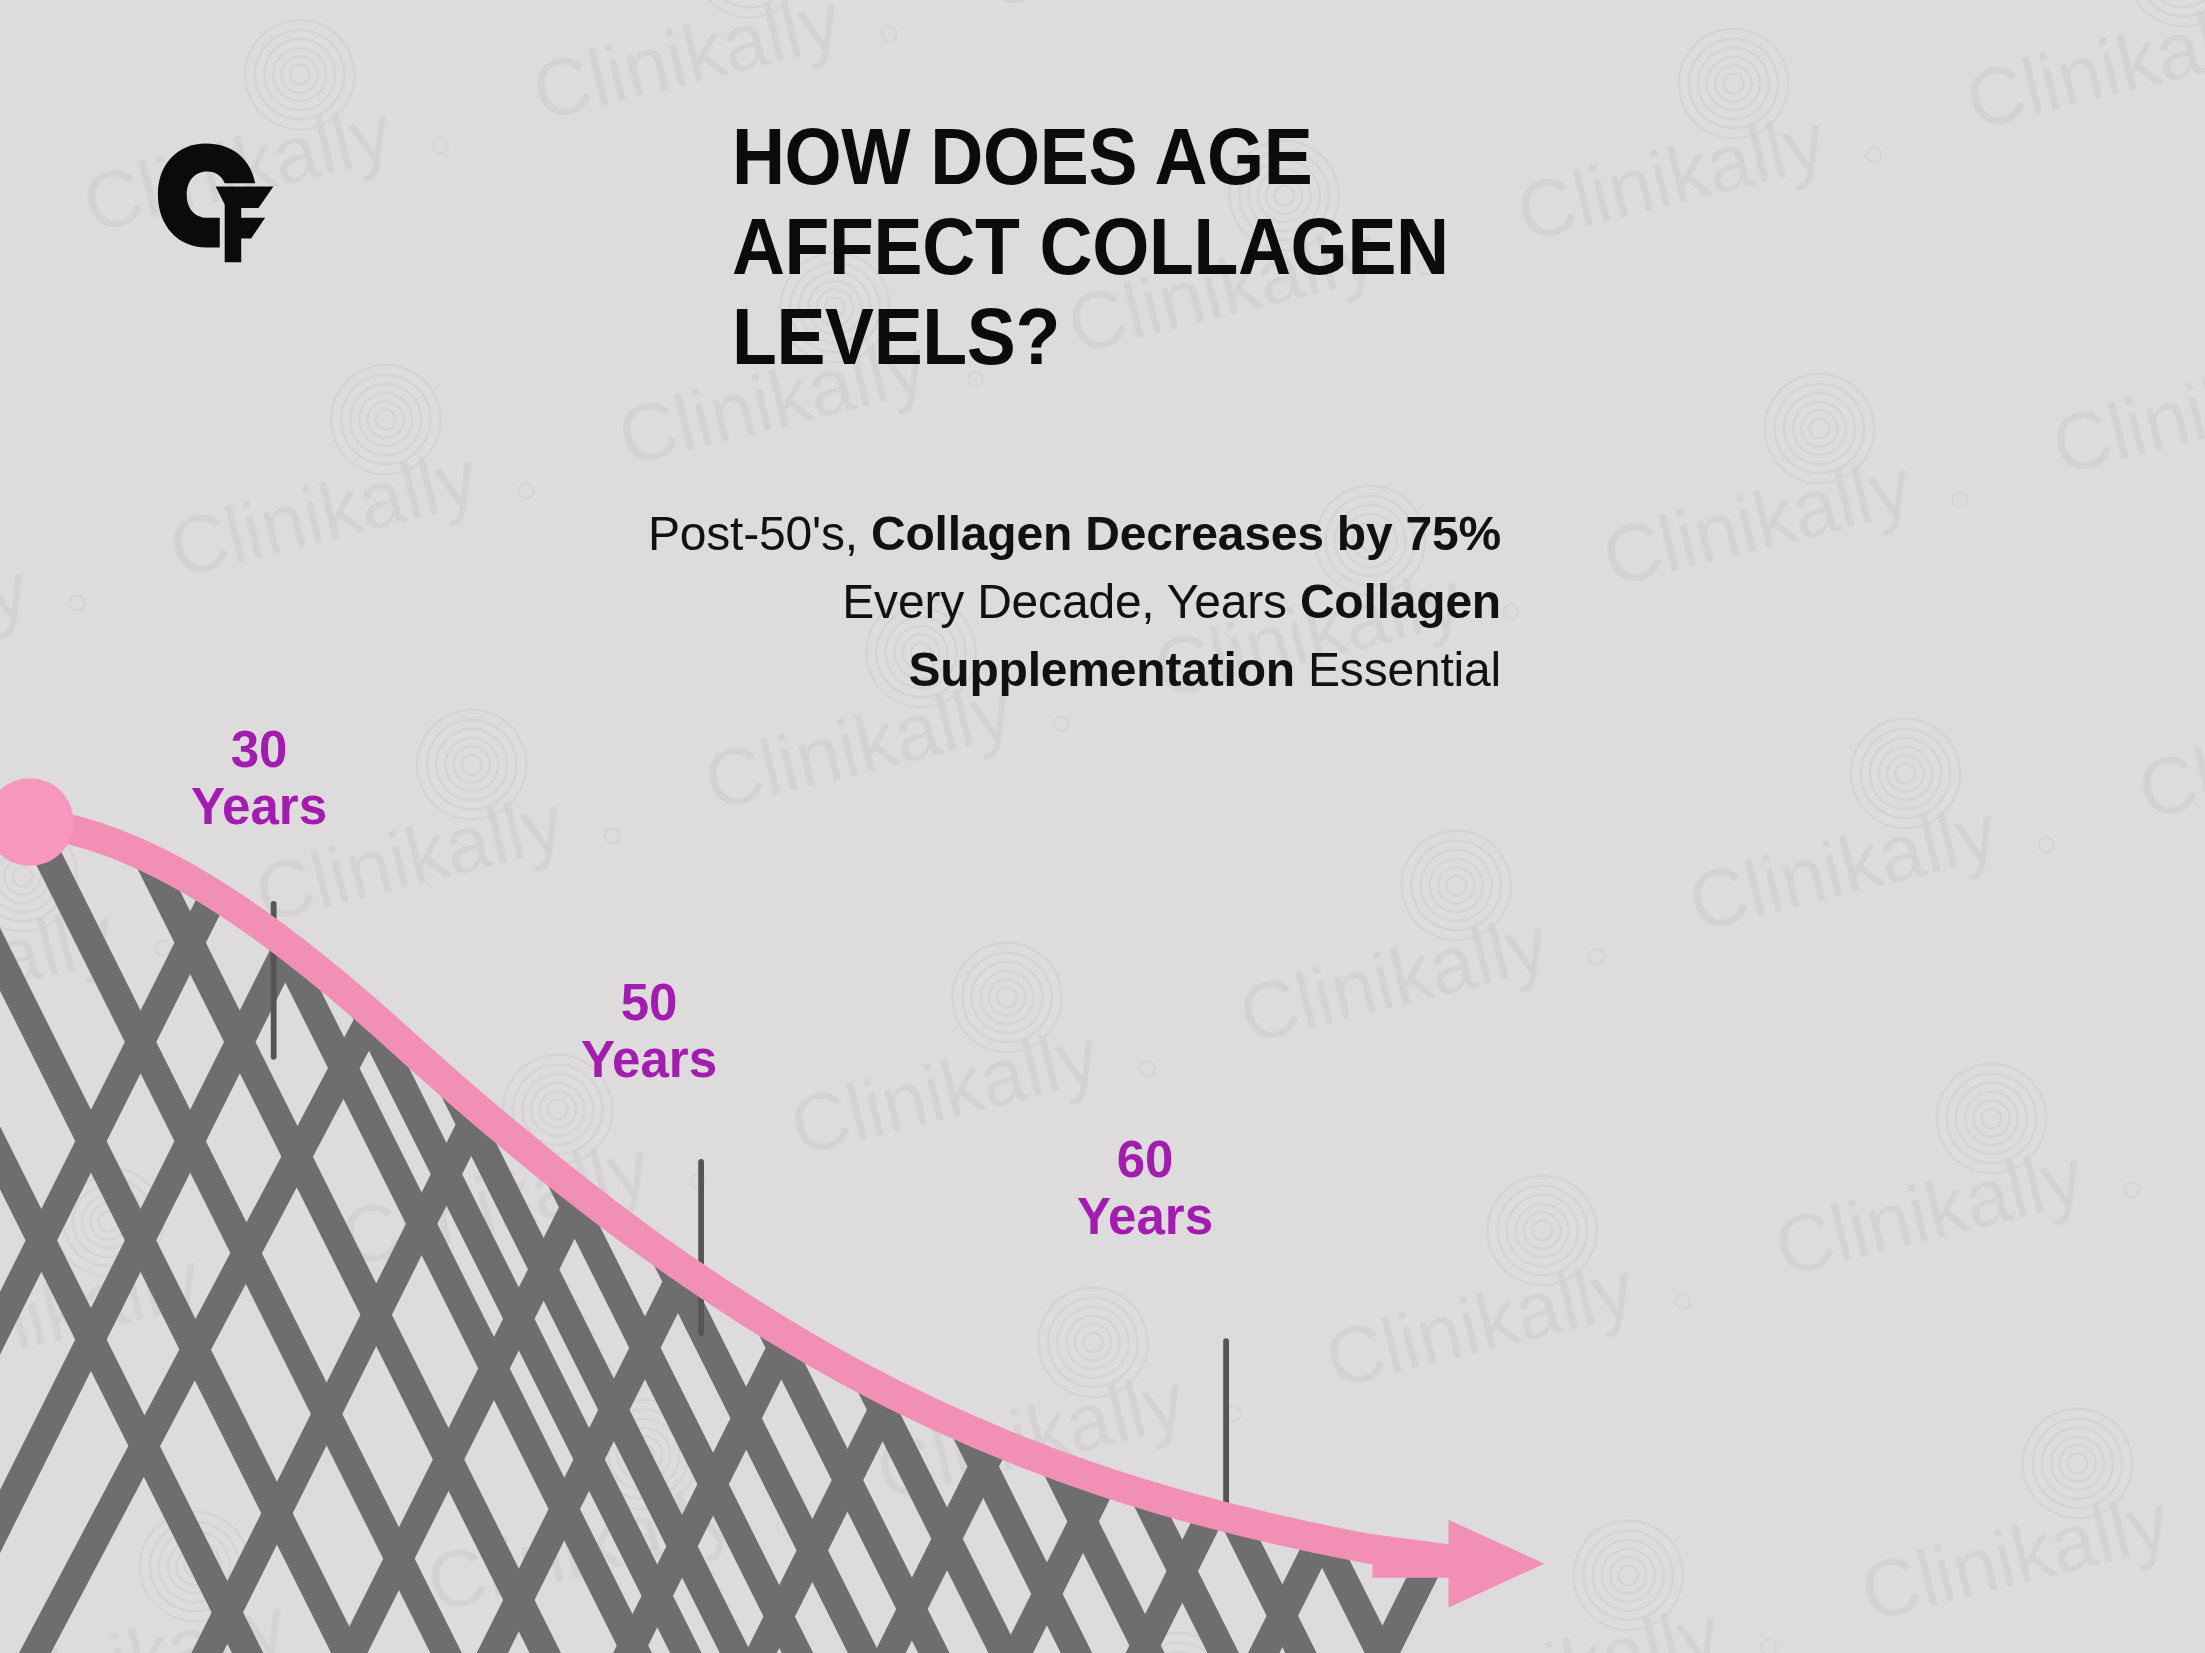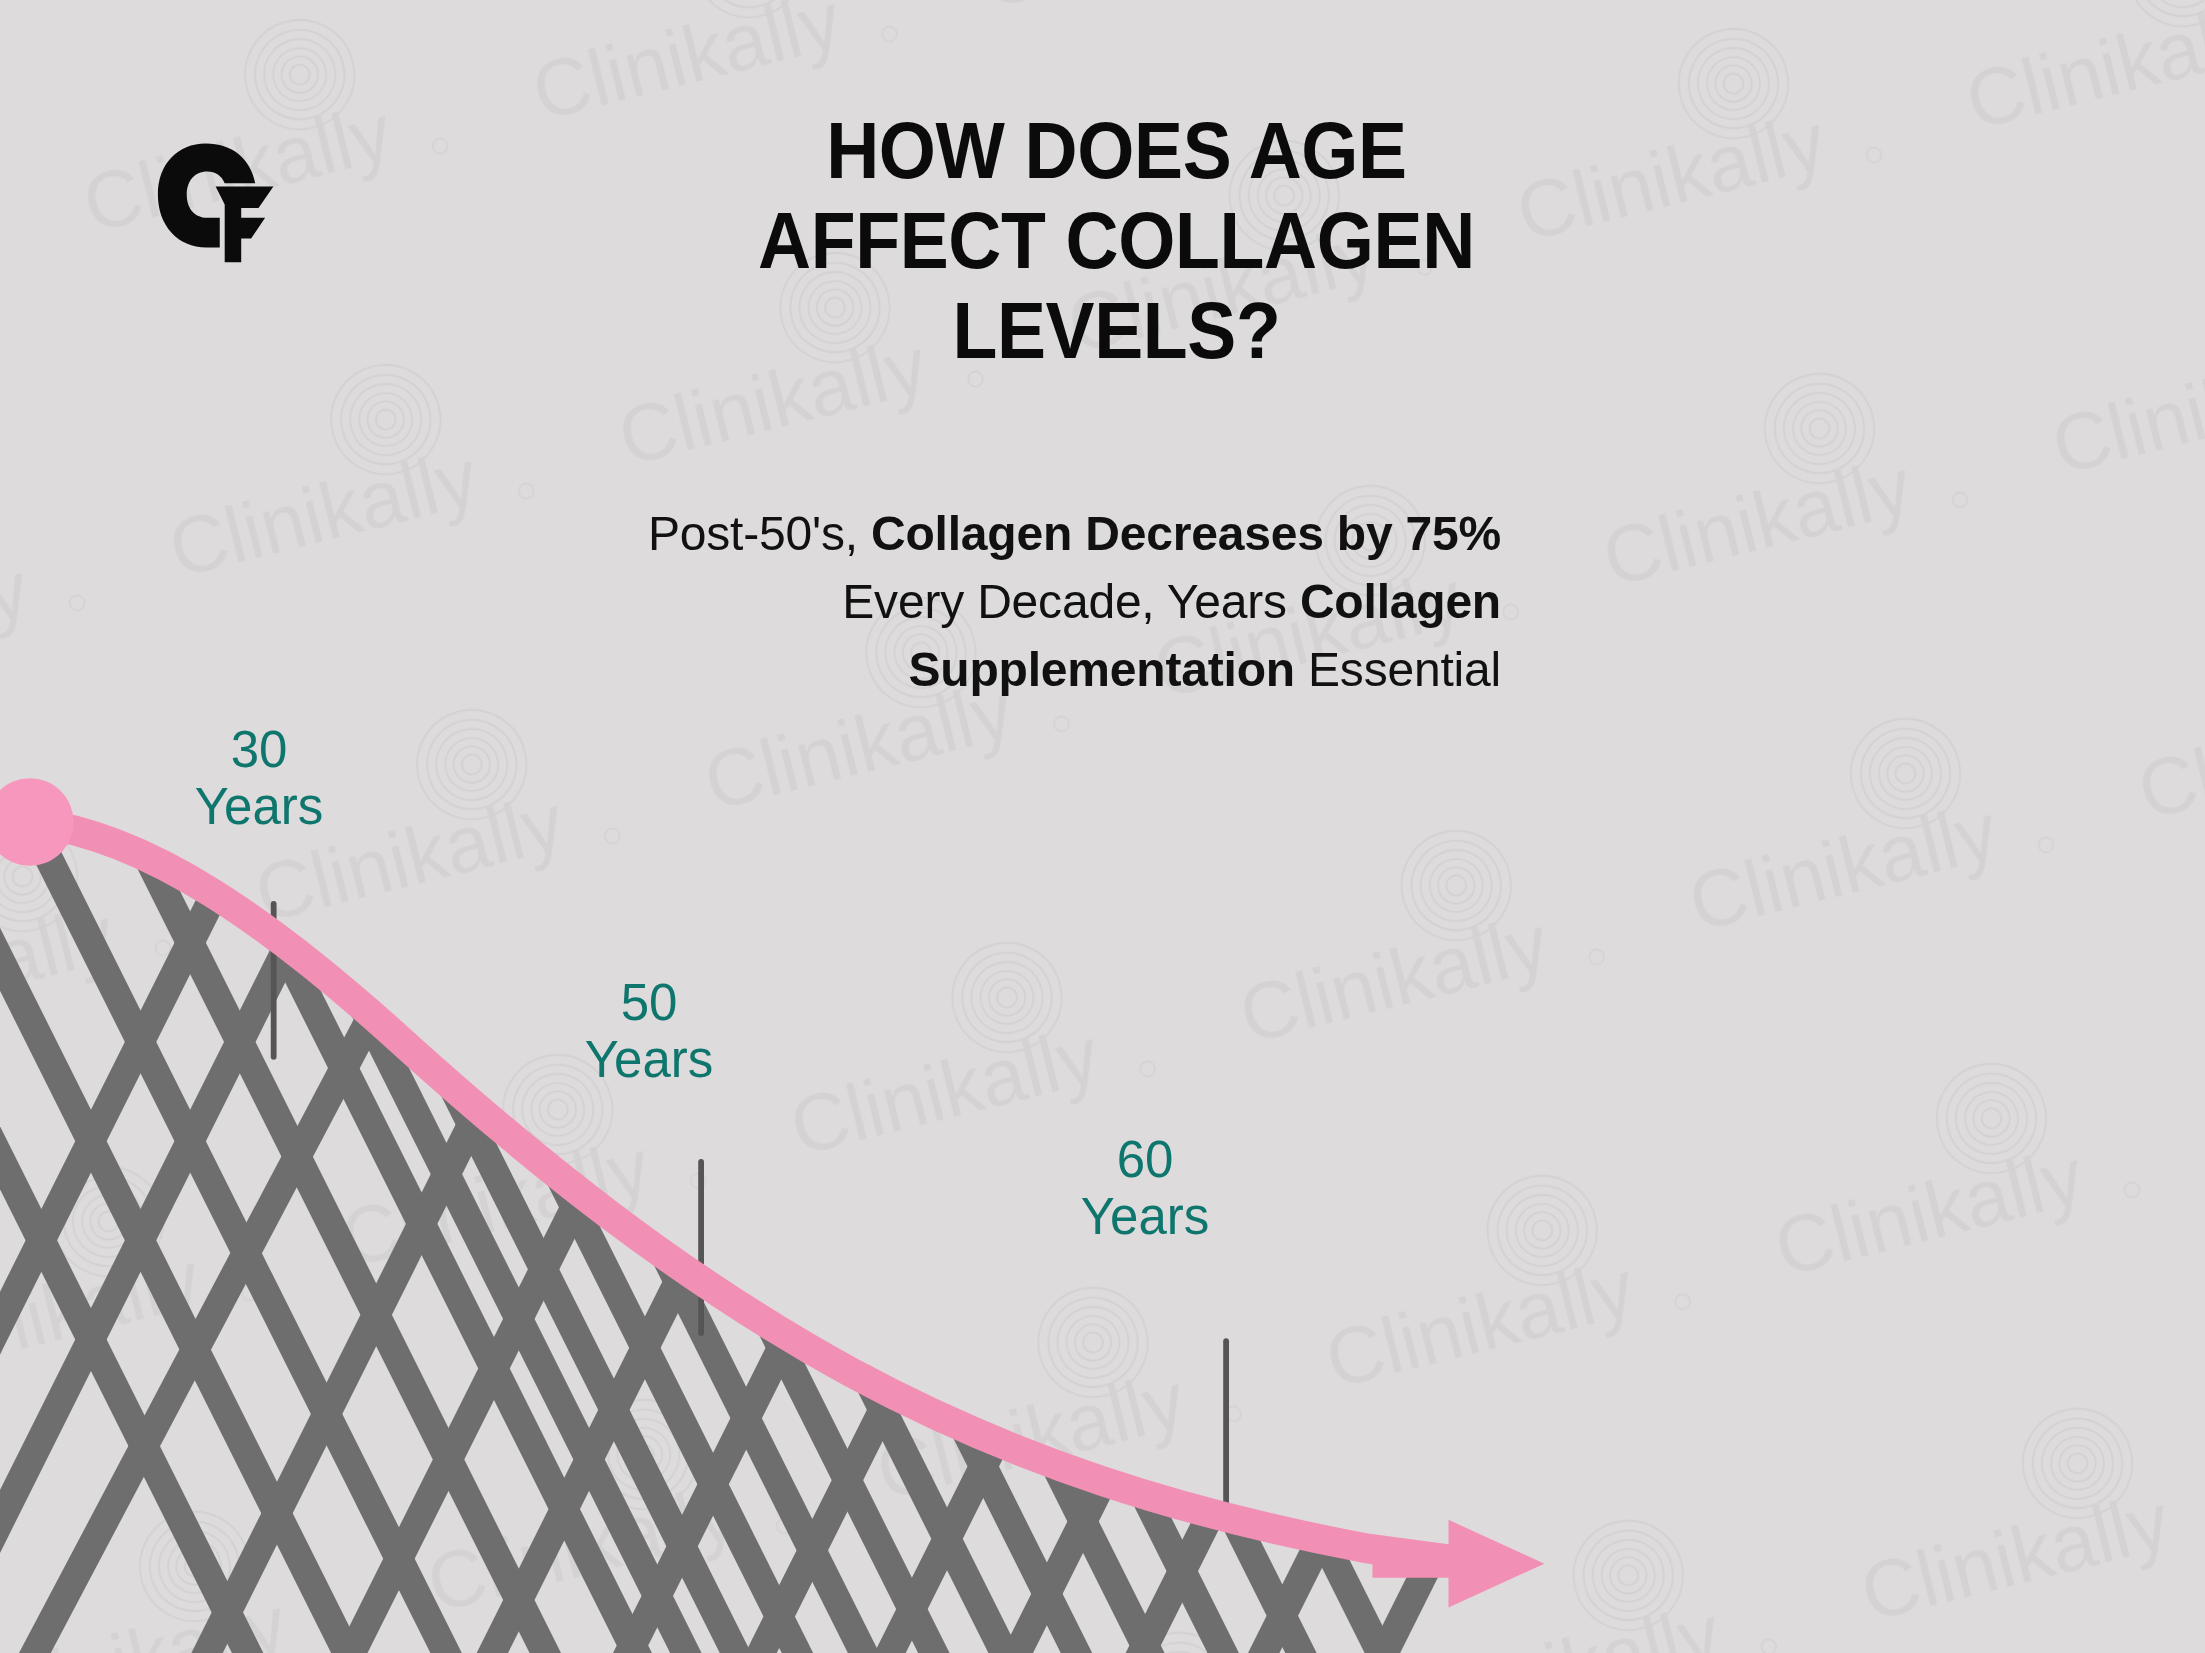--- a/index.html
+++ b/index.html
@@ -38,23 +38,23 @@
     top: 132px;
     width: 141px;
     height: 132px;
     z-index: 6;
   }
 
   
   #headline {
     position: absolute;
     right: 704px;
-    top: 106px;
+    top: 112px;
     width: 827px;
-    text-align: center;
+    text-align: left;
     z-index: 6;
   }
   #headline .hl-line {
     display: block;
     font-size: 79px;
     line-height: 1.14;
     font-weight: 700;
     letter-spacing: -0.4px;
     color: #0b0b0b;
     transform: scaleX(0.93);
@@ -76,22 +76,22 @@
     font-weight: 400;
     letter-spacing: -0.2px;
   }
   #subtitle b { font-weight: 700; }
 
   
   .age-callout {
     position: absolute;
     z-index: 6;
     text-align: center;
-    color: #0f766e;
-    font-weight: 400;
+    color: #a21caf;
+    font-weight: 700;
     font-size: 51px;
     line-height: 1.12;
     white-space: nowrap;
   }
   .age-callout .age-num { display: block; }
   .age-callout .age-unit { display: block; }
 
   #callout-30 { left: 139px; top: 721px; width: 240px; }
   #callout-40 { left: 529px; top: 974px; width: 240px; }
   #callout-50 { left: 1025px; top: 1131px; width: 240px; }

